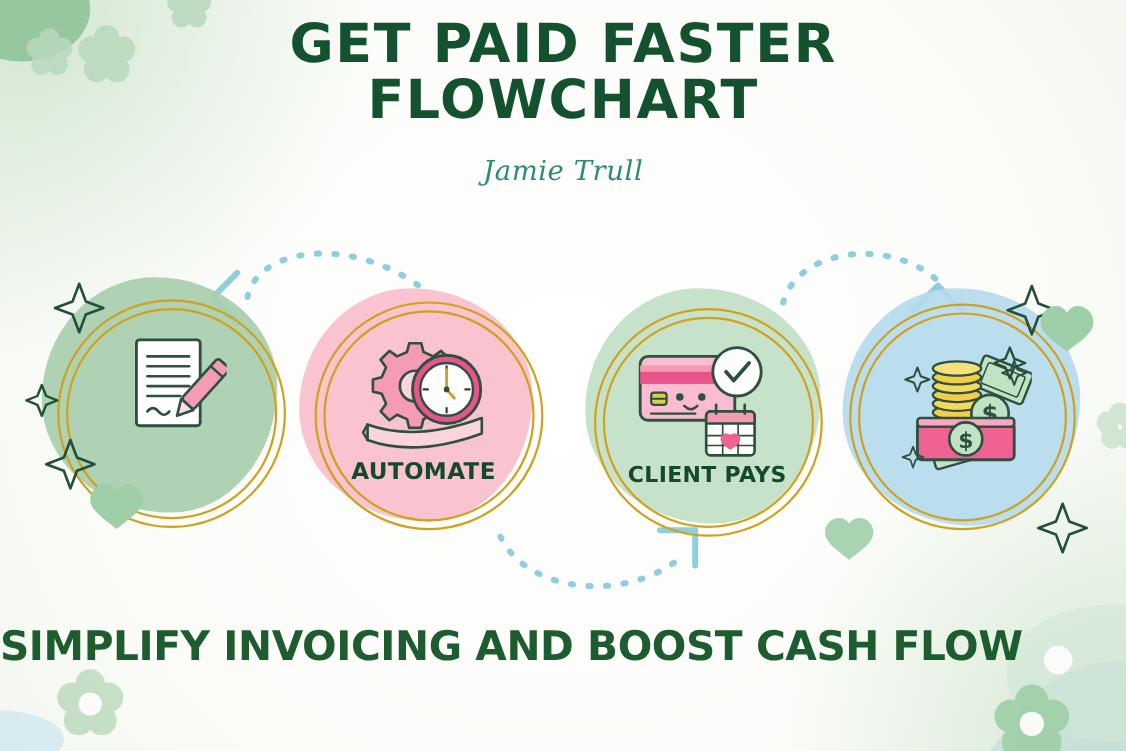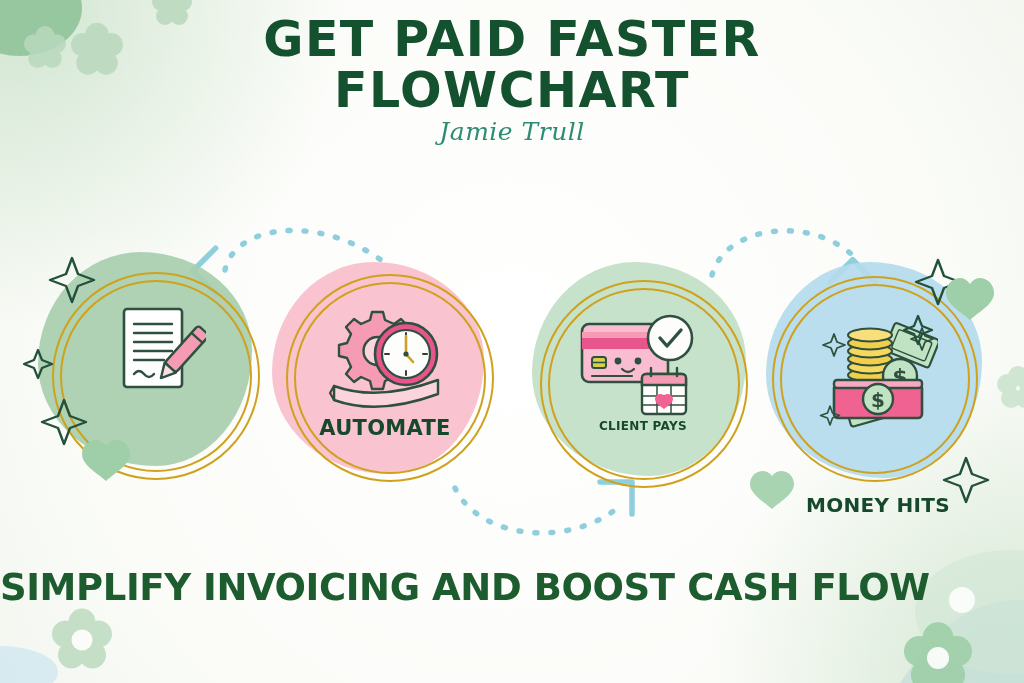--- a/index.html
+++ b/index.html
@@ -28,21 +28,21 @@
   .title-line {
     font-family:"DejaVu Sans", sans-serif;
     font-weight:bold;
     font-size:49px;
     letter-spacing:1.5px;
     color:#14512e;
     line-height:1.05;
     text-transform:uppercase;
   }
   .byline {
-    margin-top:0;
+    margin-top:24px;
     font-family:"DejaVu Serif", serif;
     font-style:italic;
     font-size:25px;
     color:#2e8b74;
     letter-spacing:.5px;
   }
   .footer-tag {
     position:absolute; top:566px; left:0; width:840px; text-align:center; z-index:6;
     font-family:"DejaVu Sans", sans-serif;
     font-weight:bold;
@@ -264,21 +264,21 @@
           <line x1="66" y1="95" x2="110" y2="95"></line>
           <line x1="81" y1="75" x2="81" y2="104"></line>
           <line x1="95" y1="75" x2="95" y2="104"></line>
         </g>
         <path d="M88,86 c-3,-4 -9,-1 -9,3 c0,4 5,7 9,10 c4,-3 9,-6 9,-10 c0,-4 -6,-7 -9,-3 z" fill="#f06292"></path>
         <line x1="75" y1="58" x2="75" y2="66" stroke="#2f4f3f" stroke-width="2.4" stroke-linecap="round"></line>
         <line x1="101" y1="58" x2="101" y2="66" stroke="#2f4f3f" stroke-width="2.4" stroke-linecap="round"></line>
       </svg>
     </div>
 
-    <div class="step-label" style="top:158px;font-size:12px;">
+    <div class="step-label" style="top:158px;font-size:20px;">
       <div>CLIENT PAYS</div>
     </div>
   </div>
 
   <div class="step" style="left:762px;top:262px;width:232px;height:288px">
     <div class="blob" style="left:4px;top:0;width:216px;height:216px;background:#b5dced;"></div>
     <div class="ring-outer" style="left:10px;top:14px;width:206px;height:206px;"></div>
     <div class="ring-inner" style="left:18px;top:22px;width:190px;height:190px;"></div>
 
     <div class="icon-box" style="left:56px;top:44px;width:120px;height:122px">
@@ -311,21 +311,20 @@
         <circle cx="60" cy="93" r="15" fill="#bfe3c3" stroke="#2f4f3f" stroke-width="2.4"></circle>
         <text x="60" y="101" font-size="20" font-weight="bold" font-family="DejaVu Sans, sans-serif" fill="#2f4f3f" text-anchor="middle">$</text>
 
         <path d="M16,28 l3,8 l8,3 l-8,3 l-3,8 l-3,-8 l-8,-3 l8,-3 Z" fill="none" stroke="#2f4f3f" stroke-width="1.8" stroke-linejoin="round"></path>
         <path d="M104,22 l3,8 l8,3 l-8,3 l-3,8 l-3,-8 l-8,-3 l8,-3 Z" fill="none" stroke="#2f4f3f" stroke-width="1.8" stroke-linejoin="round"></path>
         <path d="M12,100 l2.5,7 l7,2.5 l-7,2.5 l-2.5,7 l-2.5,-7 l-7,-2.5 l7,-2.5 Z" fill="none" stroke="#2f4f3f" stroke-width="1.6" stroke-linejoin="round"></path>
       </svg>
     </div>
 
     <div class="step-label" style="top:232px;font-size:20px;">
-      <div>MONEY HITS</div>
     </div>
   </div>
 
   <svg class="deco" style="left:900px;top:248px;width:124px;height:262px;z-index:5">
     <path d="M38,12 L44,28 L60,34 L44,40 L38,56 L32,40 L16,34 L32,28 Z" fill="none" stroke="#23503a" stroke-width="2.4" stroke-linejoin="round"></path>
     <path d="M18,68 L22,78 L32,82 L22,86 L18,96 L14,86 L4,82 L14,78 Z" fill="none" stroke="#23503a" stroke-width="2.2" stroke-linejoin="round"></path>
     <path d="M66,210 L72,226 L88,232 L72,238 L66,254 L60,238 L44,232 L60,226 Z" fill="none" stroke="#23503a" stroke-width="2.4" stroke-linejoin="round"></path>
     <path d="M72,42 c-8,-12 -24,-4 -24,9 c0,11 14,18 24,27 c10,-9 24,-16 24,-27 c0,-13 -16,-21 -24,-9 z" fill="#9ecfa8" transform="translate(-2,-6)"></path>
     <g fill="#c9e3cd" opacity=".85" transform="translate(118,140) scale(1.0)">
       <circle cx="0" cy="-12" r="10"></circle>

